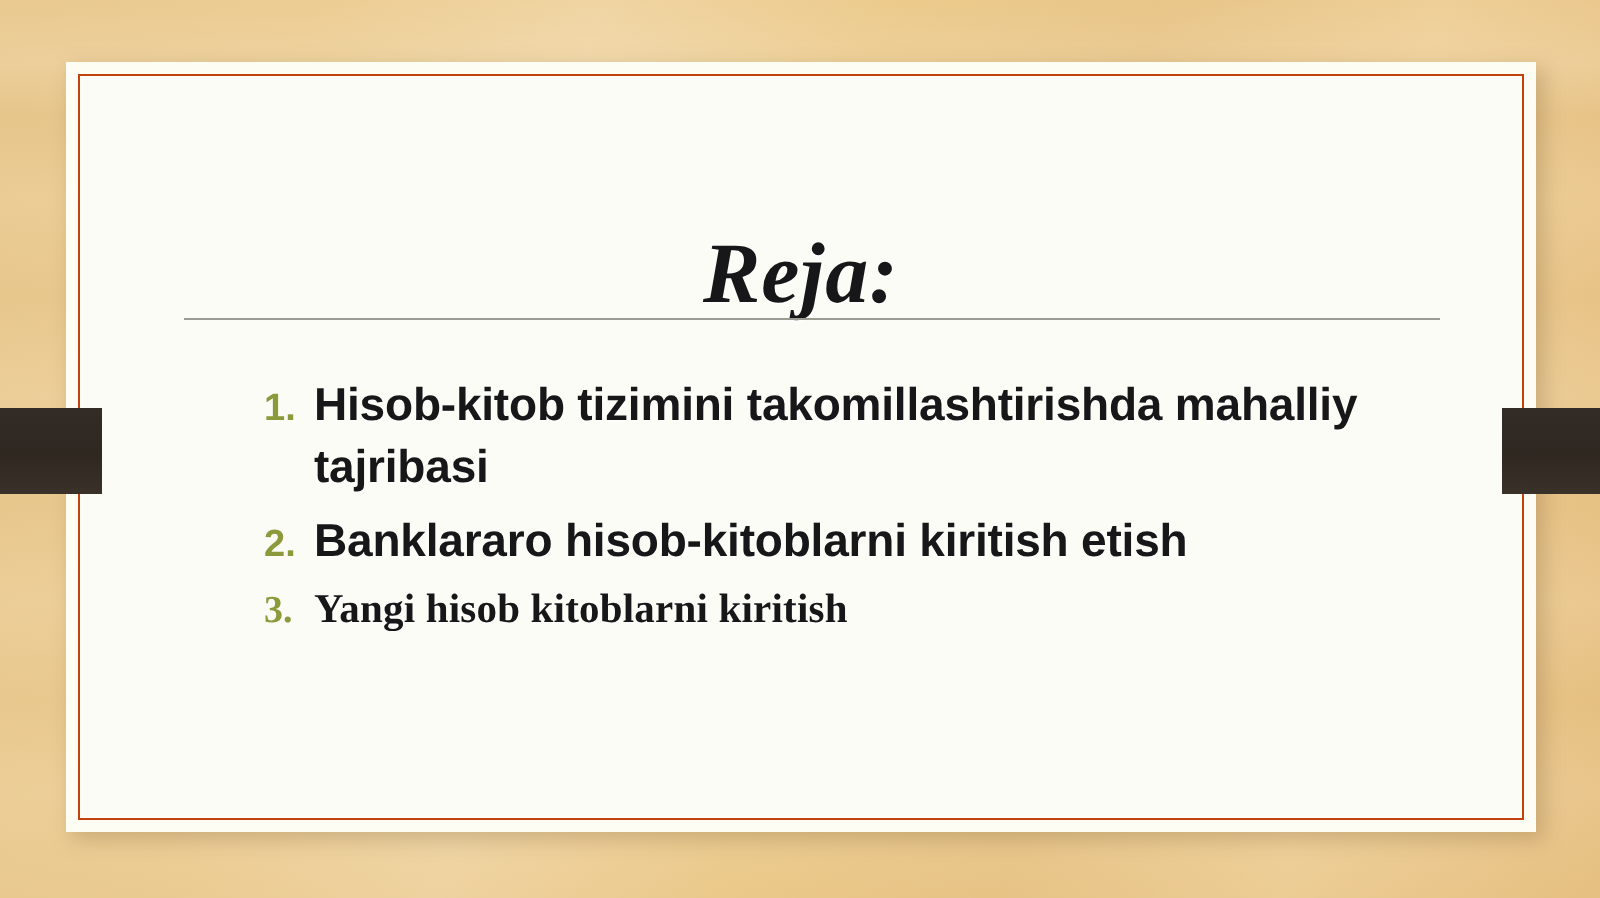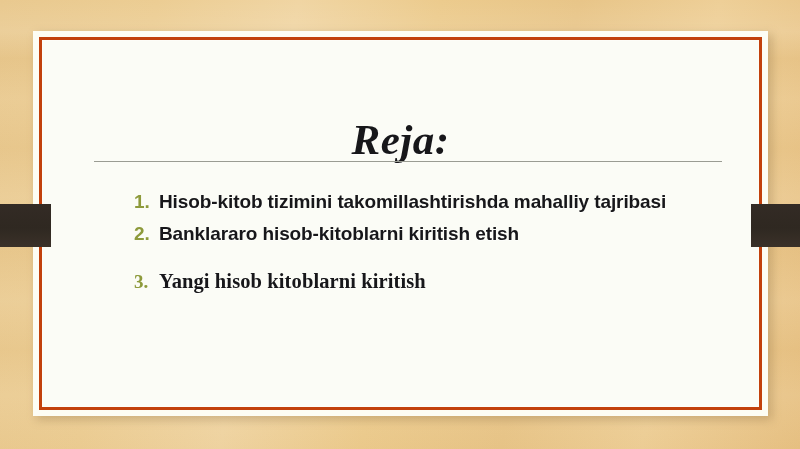--- a/index.html
+++ b/index.html
@@ -62,21 +62,21 @@
     height: 385px;
     background: #fdfdf4;
     box-sizing: border-box;
     padding: 6px;
   }
   #card-inner {
     position: relative;
     width: 100%;
     height: 100%;
     box-sizing: border-box;
-    border: 3px solid #c2410c;
+    border: 1px solid #c2410c;
     background: #fbfcf6;
     box-shadow: inset 0 0 0 1px #fdfdf8;
   }
 
   
   .side-tab {
     position: absolute;
     top: 204px;
     height: 43px;
     background: linear-gradient(to bottom, #332b25 0%, #2f2821 55%, #3a3129 100%);
@@ -132,31 +132,30 @@
     color: #8d9a3b;
     line-height: 1.35;
   }
   .item-number.serif-num {
     font-family: "Liberation Serif", "DejaVu Serif", serif;
   }
   .item-text {
     flex: 1 1 auto;
     font-family: "Liberation Sans", sans-serif;
     font-weight: bold;
-    font-size: 19px;
+    font-size: 23px;
     color: #17171a;
     line-height: 1.35;
     letter-spacing: -0.1px;
     text-shadow: 0 1px 0 rgba(255,255,255,0.6);
   }
   .item-text.serif {
     font-family: "Liberation Serif", "DejaVu Serif", serif;
     font-size: 20.5px;
     letter-spacing: 0.1px;
-    margin-top: 16px;
   }
 </style>
 </head>
 <body>
 
 <div id="slide">
 
   <div id="card-shadow"></div>
 
   <div id="card">

